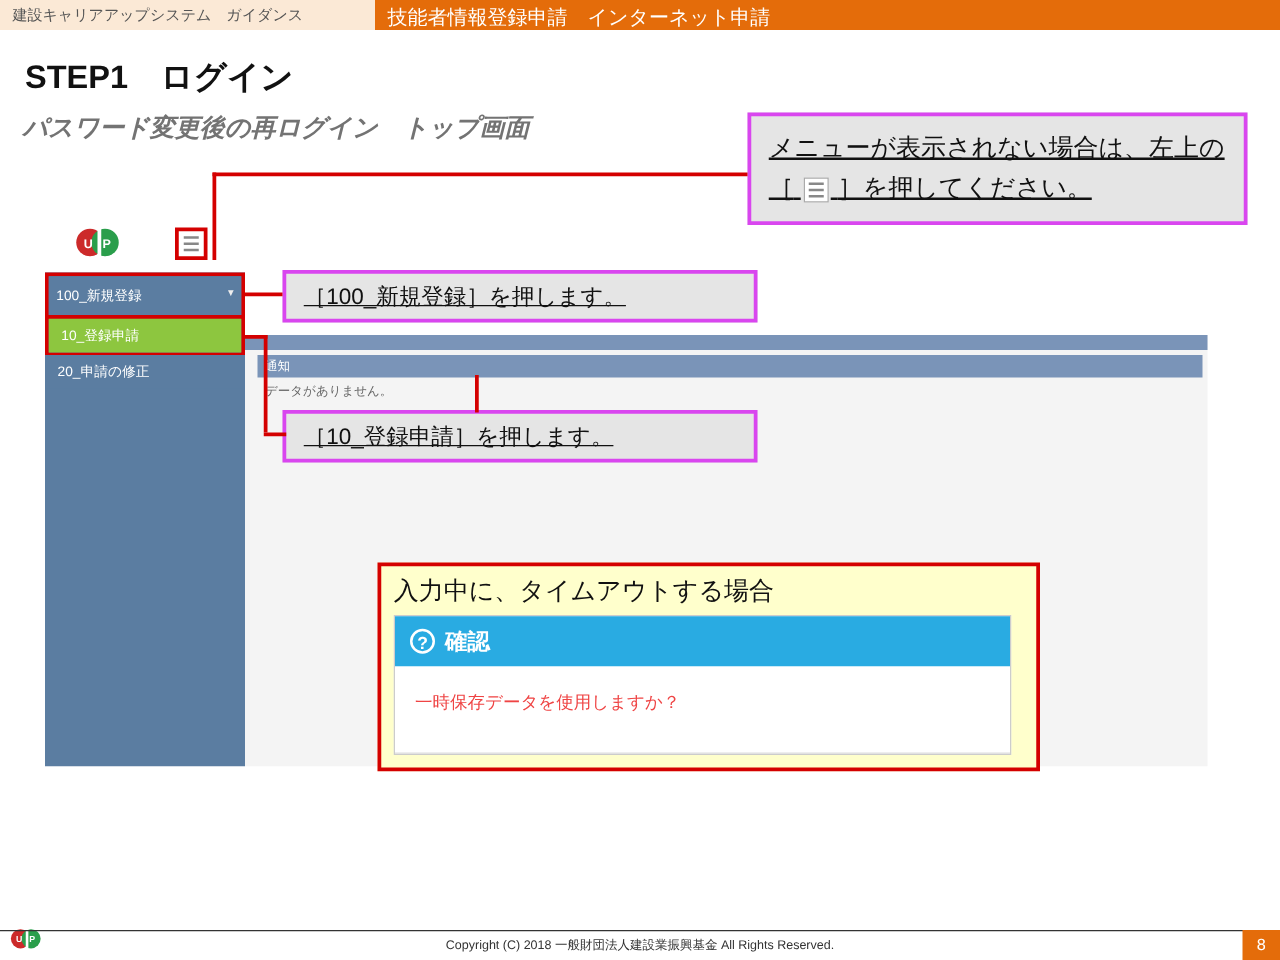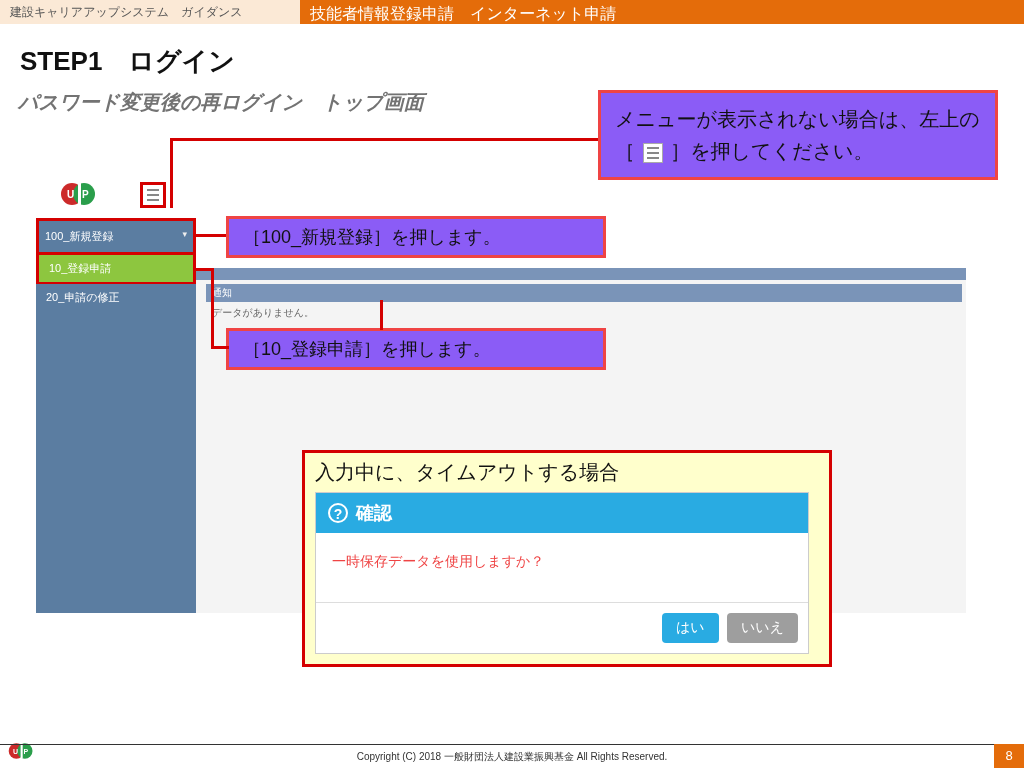--- a/index.html
+++ b/index.html
@@ -158,25 +158,26 @@
   .notice-text {
     position: absolute;
     left: 176px; top: 126px;
     font-size: 10px;
     color: #666;
   }
 
   
   .callout {
     position: absolute;
-    background: #8b5cf6;
-    border: 3px solid #ef4444;
+    background: #e5e5e5;
+    border: 3px solid #d946ef;
     font-size: 18px;
     padding: 6px 14px;
     color: #111;
+    text-decoration: underline;
   }
   .callout.c1 { left: 226px; top: 216px; width: 380px; }
   .callout.c2 { left: 226px; top: 328px; width: 380px; }
   .callout.c3 {
     left: 598px; top: 90px;
     width: 400px;
     font-size: 20px;
     line-height: 1.6;
     padding: 10px 14px;
   }
@@ -345,24 +346,20 @@
 <div class="line" style="left:380px; top:300px; width:3px; height:30px;"></div>
 
 <div class="timeout-block">
   <div class="timeout-title">入力中に、タイムアウトする場合</div>
   <div class="modal">
     <div class="modal-header">
       <span class="q-icon">?</span>
       <span>確認</span>
     </div>
     <div class="modal-body">一時保存データを使用しますか？</div>
-    <div class="modal-footer">
-      <button class="btn btn-yes">はい</button>
-      <button class="btn btn-no">いいえ</button>
-    </div>
   </div>
 </div>
 
 <svg class="logo-small" viewBox="0 0 40 28">
   <circle cx="12" cy="14" r="11" fill="#cc2a2a"></circle>
   <circle cx="24" cy="14" r="11" fill="#2a9e4b"></circle>
   <rect x="18" y="3" width="3" height="22" fill="#fff"></rect>
   <text x="7" y="18" font-size="10" fill="#fff" font-weight="bold">U</text>
   <text x="22" y="18" font-size="10" fill="#fff" font-weight="bold">P</text>
 </svg>

